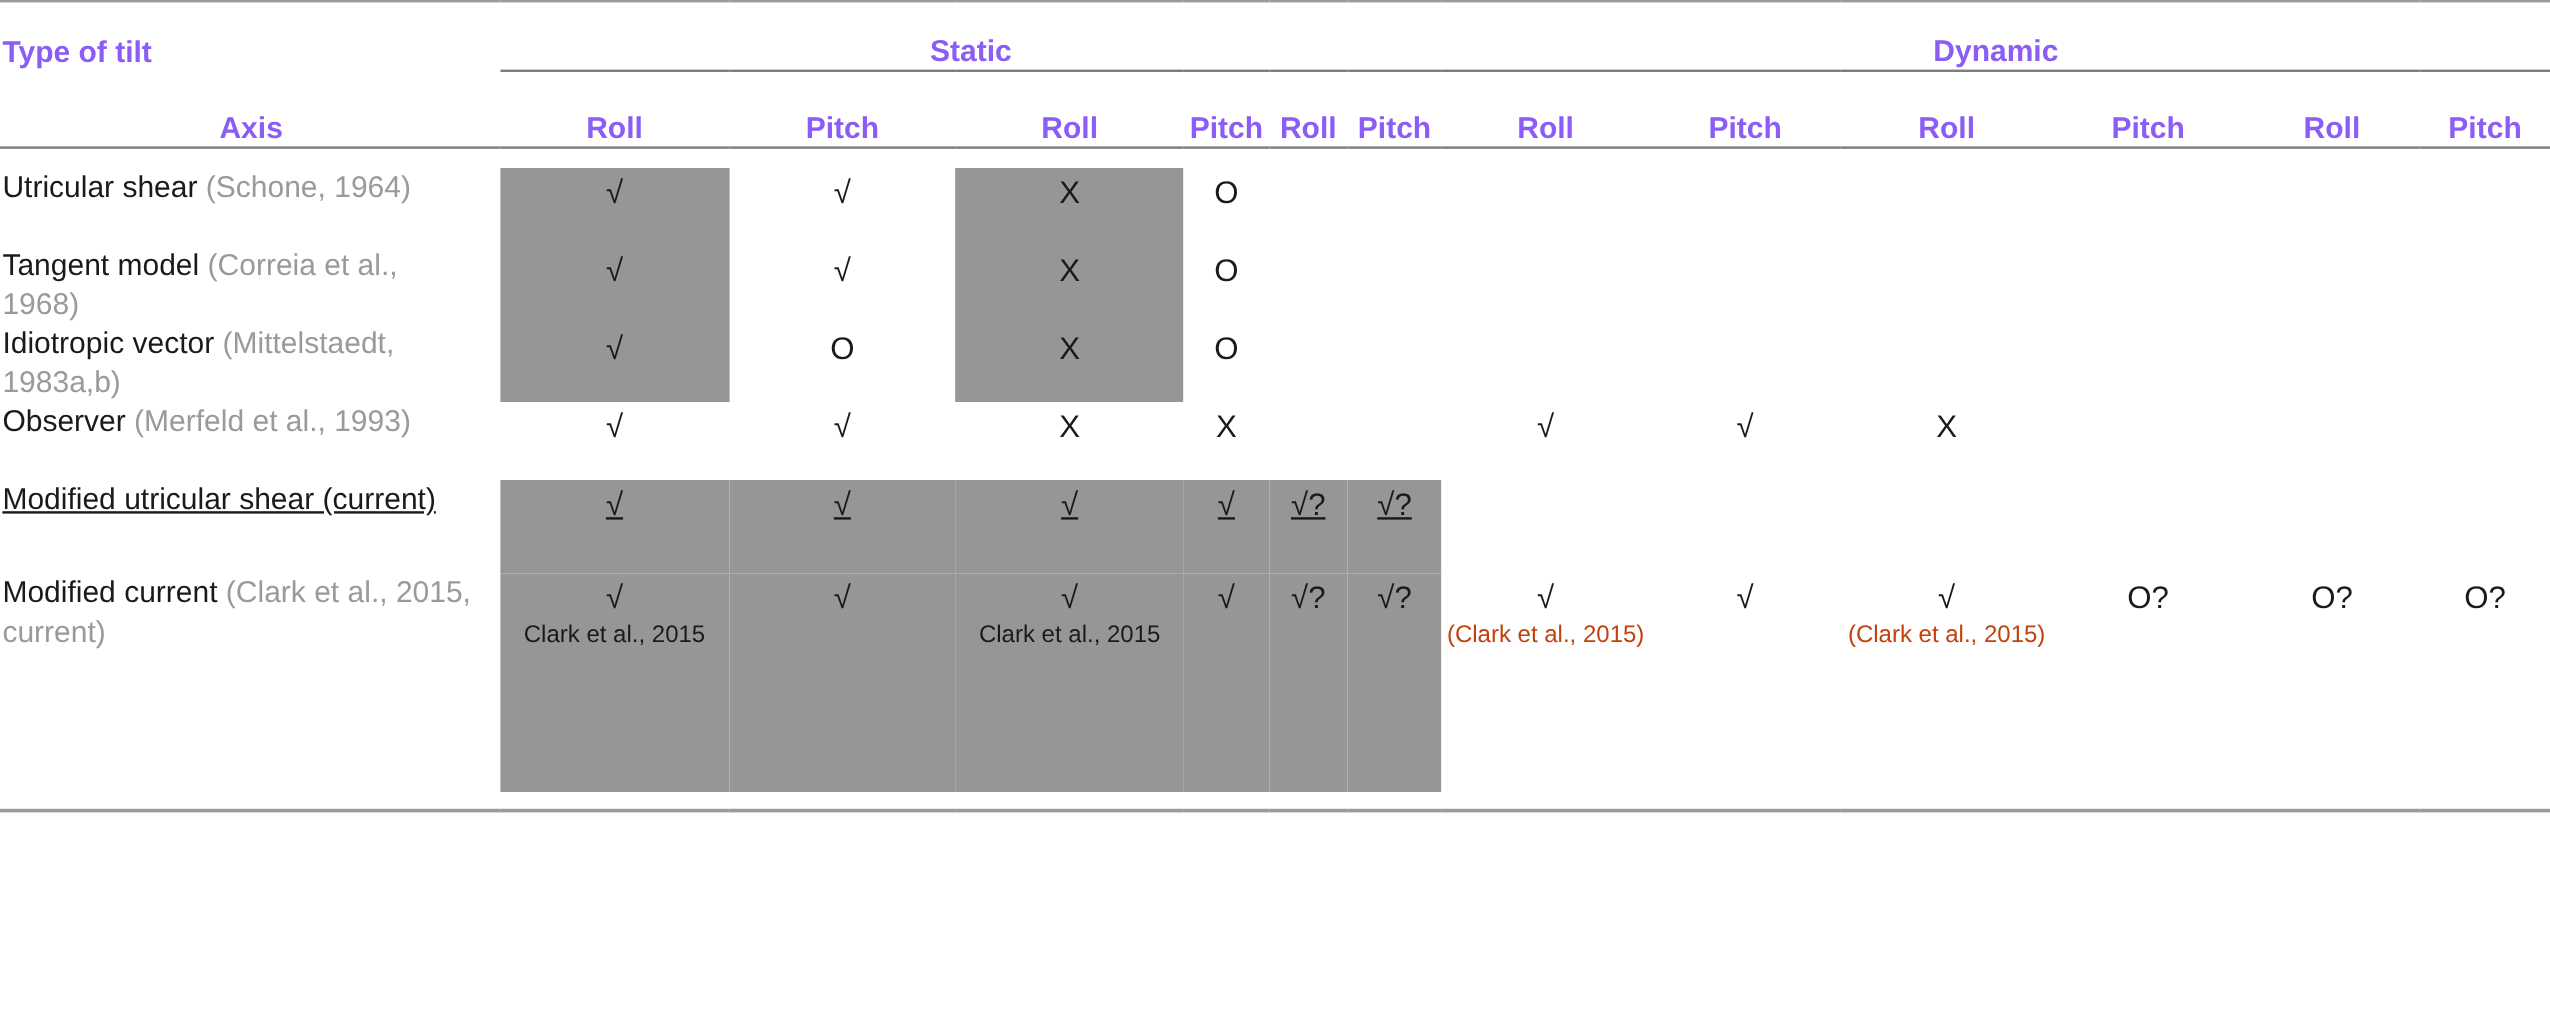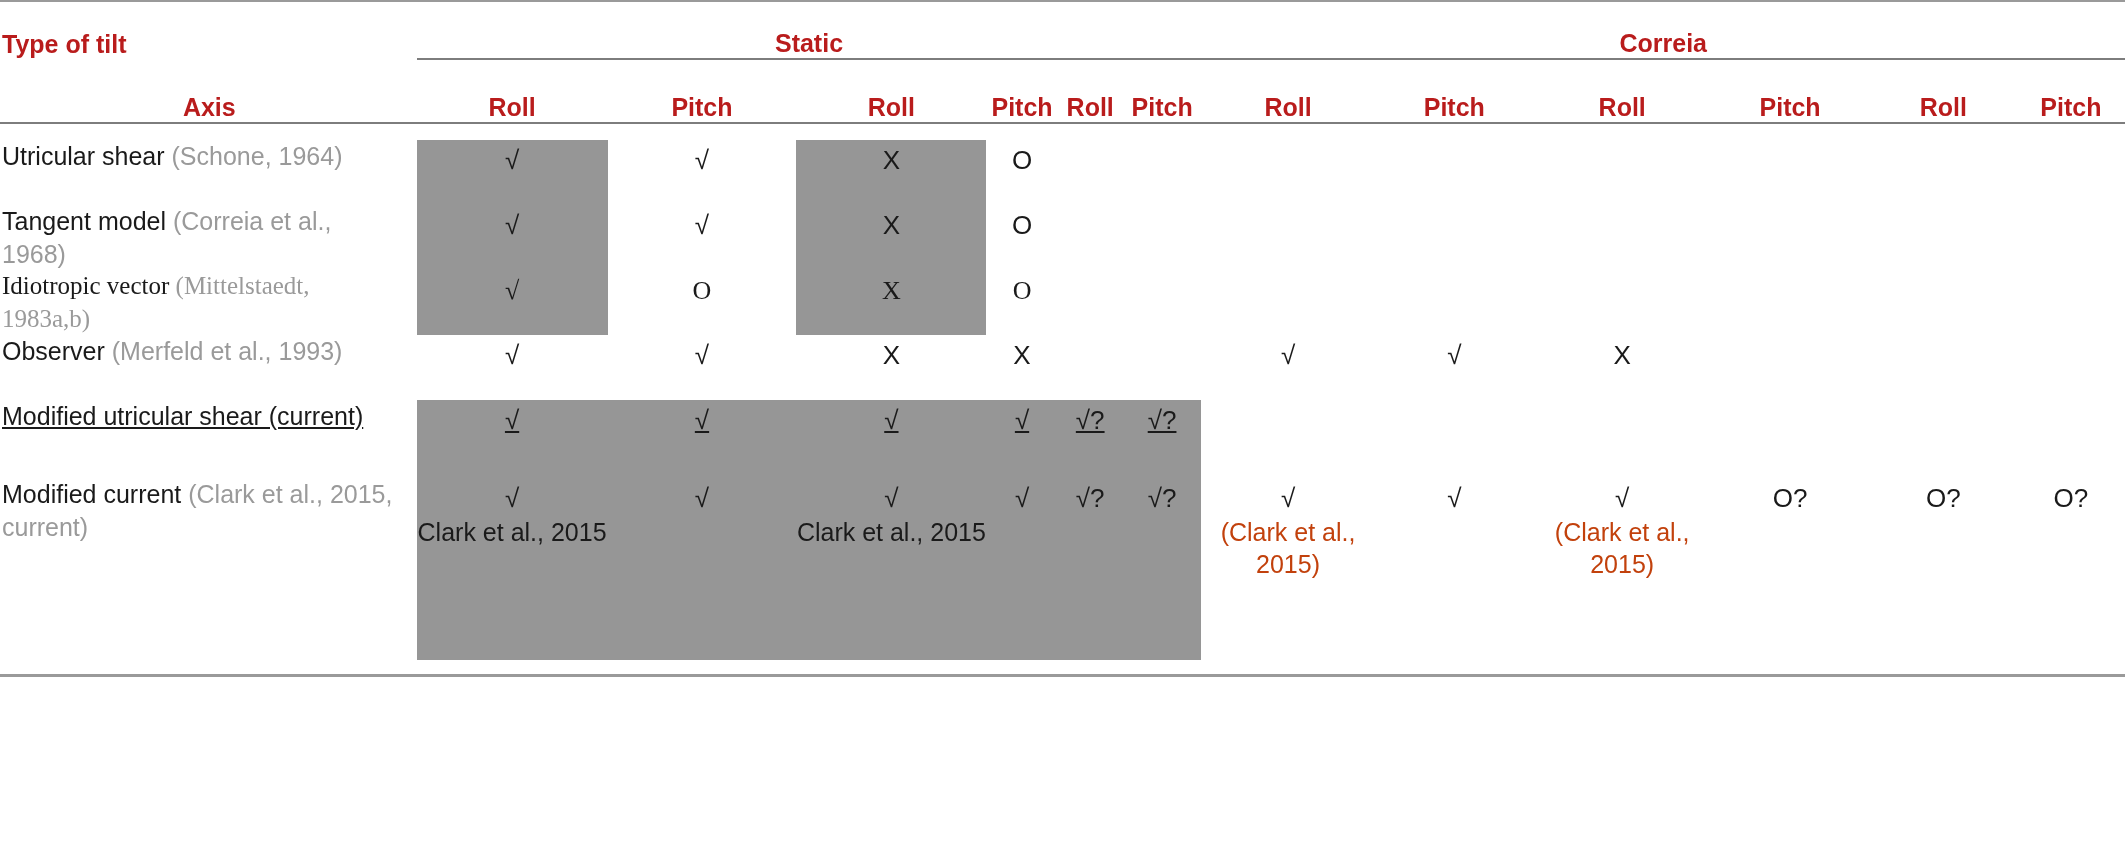--- a/index.html
+++ b/index.html
@@ -43,21 +43,21 @@
   col.c-dho-r  { width: 140px; }
   col.c-dho-p  { width: 103px; }
 
   
   th {
     font-weight: bold;
     font-size: 25px;
     text-align: center;
     vertical-align: bottom;
     padding: 0;
-    color: #b91c1c;
+    color: #8b5cf6;
   }
   th.rowhead {
     text-align: left;
     padding-left: 2px;
   }
 
   tr.r-type th { height: 56px; }
   tr.r-glevel th { height: 60px; }
   tr.r-axis th { height: 62px; text-align: center; }
 
@@ -93,21 +93,21 @@
   }
   .cite { color: #9a9a9a; }
 
   td.mark { font-size: 26px; line-height: 1.28; }
   .shaded { background: #969696; }
 
   
   .glyph { display: block; }
   .sub {
     display: block;
-    font-size: 25px;
+    font-size: 20px;
     line-height: 1.26;
     margin-top: 2px;
   }
   .sub.cite { color: #c2410c; }
 
   
   tr.data-row { }
   .pad-t { padding-top: 4px; }
 </style>
 </head>
@@ -128,21 +128,21 @@
         <col class="c-dhy-r">
       <col class="c-dhy-p">
         <col class="c-dho-r">
         <col class="c-dho-p">
     </colgroup>
 
     <thead>
       <tr class="r-type">
         <th class="rowhead toprule">Type of tilt</th>
         <th class="toprule grp-rule" colspan="6">Static</th>
-        <th class="toprule grp-rule" colspan="6">Correia</th>
+        <th class="toprule grp-rule" colspan="6">Dynamic</th>
       </tr>
       <tr class="r-axis">
         <th class="rowhead headrule">Axis</th>
         <th class="headrule">Roll</th>
         <th class="headrule">Pitch</th>
         <th class="headrule">Roll</th>
         <th class="headrule">Pitch</th>
         <th class="headrule">Roll</th>
         <th class="headrule">Pitch</th>
         <th class="headrule">Roll</th>
@@ -198,21 +198,21 @@
           </td>
           <td class="mark"></td>
           <td class="mark"></td>
           <td class="mark"></td>
           <td class="mark"></td>
           <td class="mark"></td>
           <td class="mark"></td>
           <td class="mark"></td>
           <td class="mark"></td>
         </tr>
-        <tr class="data-row" style="height: 65px; font-family: Liberation Serif, serif;">
+        <tr class="data-row" style="height: 65px;">
           <td class="label"><span>Idiotropic vector</span> <span class="cite">(Mittelstaedt, 1983a,b)</span></td>
           <td class="mark shaded">
             <span class="glyph pad-t">√</span>
           </td>
           <td class="mark">
             <span class="glyph pad-t">O</span>
           </td>
           <td class="mark shaded">
             <span class="glyph pad-t">X</span>
           </td>

